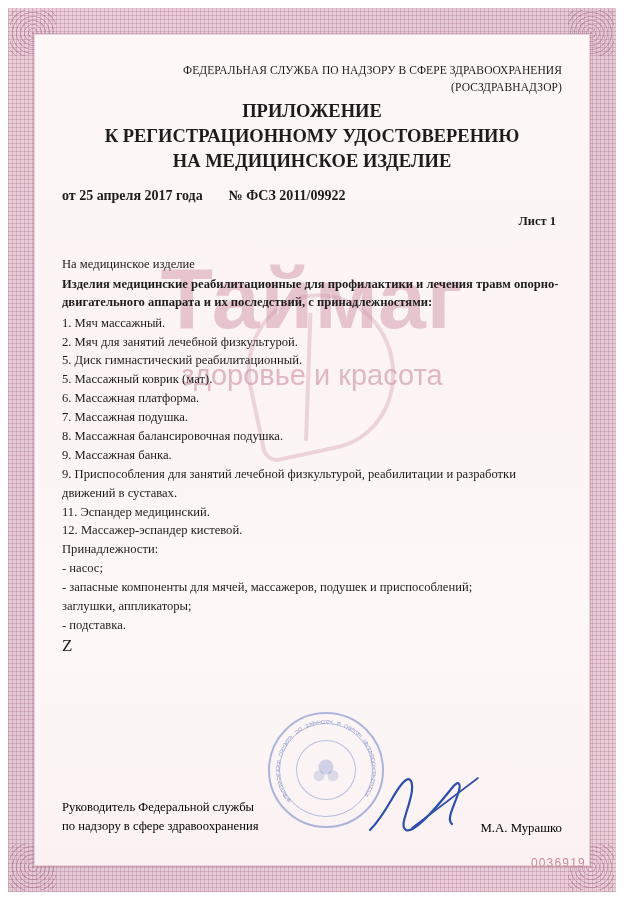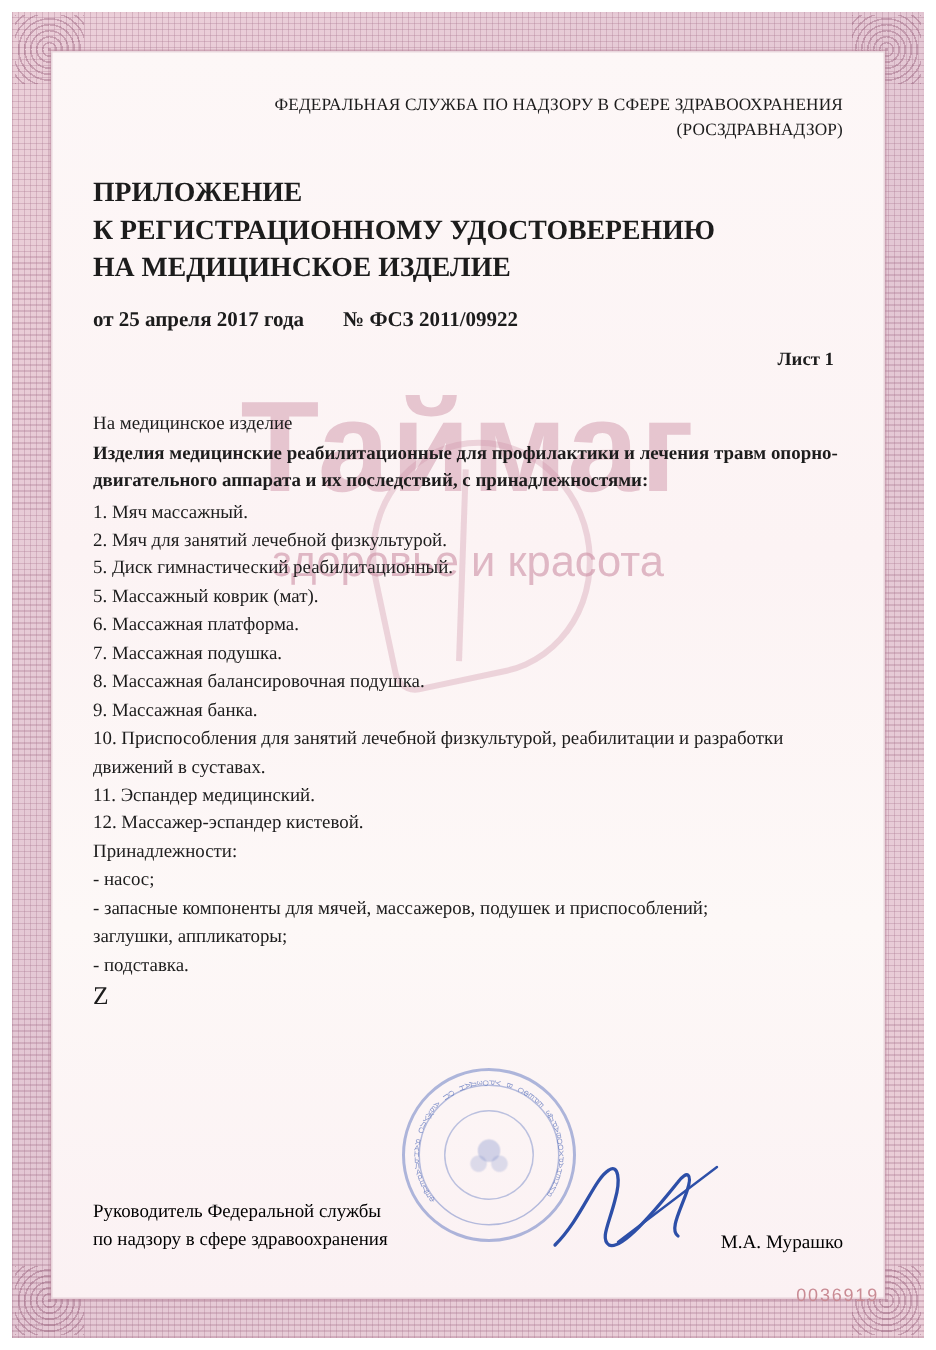--- a/index.html
+++ b/index.html
@@ -119,22 +119,22 @@
     color: #1c1c1c;
   }
   .agency {
     margin-top: 62px;
     text-align: right;
     font-size: 11.5px;
     letter-spacing: 0.1px;
     line-height: 1.45;
   }
   .title {
-    margin-top: 22px;
-    text-align: left;
+    margin-top: 4px;
+    text-align: center;
     font-weight: bold;
     font-size: 18.5px;
     line-height: 1.35;
   }
   .reg-row {
     margin-top: 14px;
     display: flex;
     align-items: baseline;
     gap: 26px;
     font-size: 14px;
@@ -295,21 +295,21 @@
 
       <ol class="items">
         <li>1. Мяч массажный.</li>
         <li>2. Мяч для занятий лечебной физкультурой.</li>
         <li>5. Диск гимнастический реабилитационный.</li>
         <li>5. Массажный коврик (мат).</li>
         <li>6. Массажная платформа.</li>
         <li>7. Массажная подушка.</li>
         <li>8. Массажная балансировочная подушка.</li>
         <li>9. Массажная банка.</li>
-        <li>10. Приспособления для занятий лечебной физкультурой, реабилитации и разработки движений в суставах.</li>
+        <li>9. Приспособления для занятий лечебной физкультурой, реабилитации и разработки движений в суставах.</li>
         <li>11. Эспандер медицинский.</li>
         <li>12. Массажер-эспандер кистевой.</li>
       </ol>
 
       <div class="accessories-label">Принадлежности:</div>
       <ul class="acc-list">
         <li>- насос;</li>
         <li>- запасные компоненты для мячей, массажеров, подушек и приспособлений;</li>
         <li>заглушки, аппликаторы;</li>
         <li>- подставка.</li>

